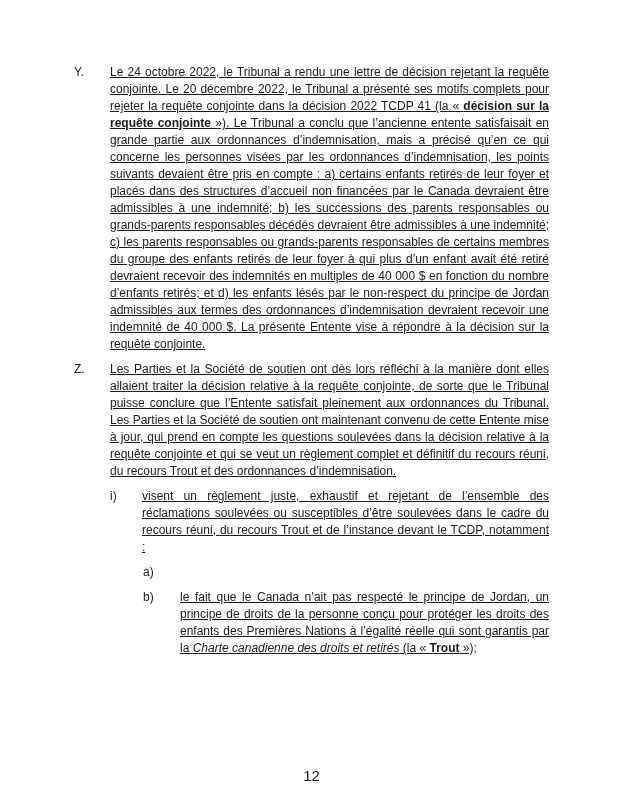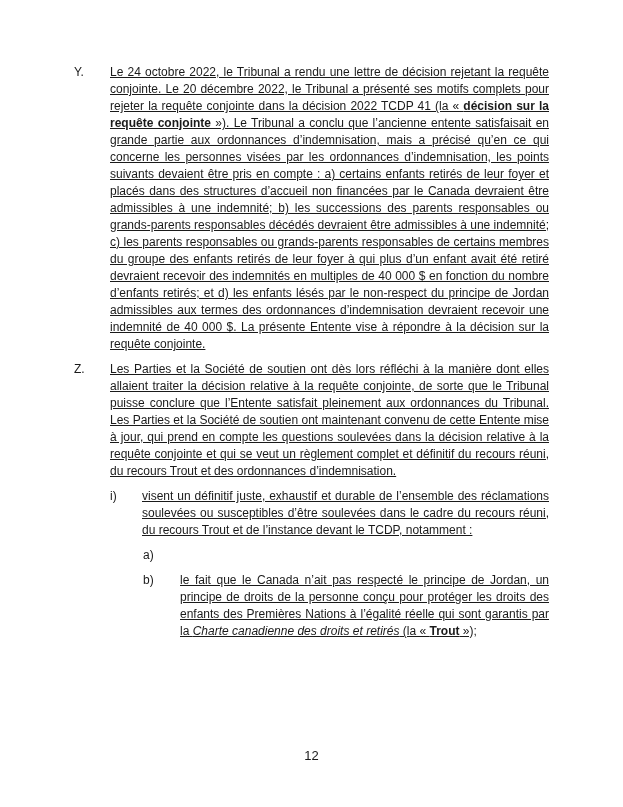--- a/index.html
+++ b/index.html
@@ -37,25 +37,25 @@
     text-decoration: underline;
   }
   .para.l1 { padding-left: 36px; }
   .para.l1 .label { flex: 0 0 32px; }
   .para.l2 { padding-left: 69px; }
   .para.l2 .label { flex: 0 0 37px; }
   .bold { font-weight: bold; }
   .italic { font-style: italic; }
   .page-number {
     position: absolute;
-    top: 748px;
+    top: 767px;
     left: 0;
     right: 0;
     text-align: center;
-    font-size: 13px;
+    font-size: 15px;
     color: #1a1a1a;
   }
 </style>
 </head>
 <body>
 
 <div class="page">
 
   <div class="para l0">
     <span class="label">Y.</span>
@@ -63,21 +63,21 @@
   </div>
 
   <div class="para l0">
     <span class="label">Z.</span>
     <div class="body"><span>Les Parties et la Société de soutien ont dès lors réfléchi à la manière dont elles allaient traiter la décision relative à la requête conjointe, de sorte que le Tribunal puisse conclure que l’Entente satisfait pleinement aux ordonnances du Tribunal. Les Parties et la Société de soutien ont maintenant convenu de cette Entente mise à jour, qui prend en compte les questions soulevées dans la décision relative à la requête conjointe et qui se veut un règlement complet et définitif du recours réuni, du recours Trout et des ordonnances d’indemnisation.</span></div>
   </div>
 
 
   <div class="para l1">
     <span class="label">i)</span>
-    <div class="body"><span>visent un définitif juste, exhaustif et durable de l’ensemble des réclamations soulevées ou susceptibles d’être soulevées dans le cadre du recours réuni, du recours Trout et de l’instance devant le TCDP, notamment :</span></div>
+    <div class="body"><span>visent un règlement juste, exhaustif et rejetant de l’ensemble des réclamations soulevées ou susceptibles d’être soulevées dans le cadre du recours réuni, du recours Trout et de l’instance devant le TCDP, notamment :</span></div>
   </div>
 
   <div class="para l2">
     <span class="label">a)</span>
   </div>
 
   <div class="para l2">
     <span class="label">b)</span>
     <div class="body"><span>le fait que le Canada n’ait pas respecté le principe de Jordan, un principe de droits de la personne conçu pour protéger les droits des enfants des Premières Nations à l’égalité réelle qui sont garantis par la </span><span class="italic">Charte canadienne des droits et retirés</span><span> (la « </span><span class="bold">Trout</span><span> »);</span></div>
   </div>

